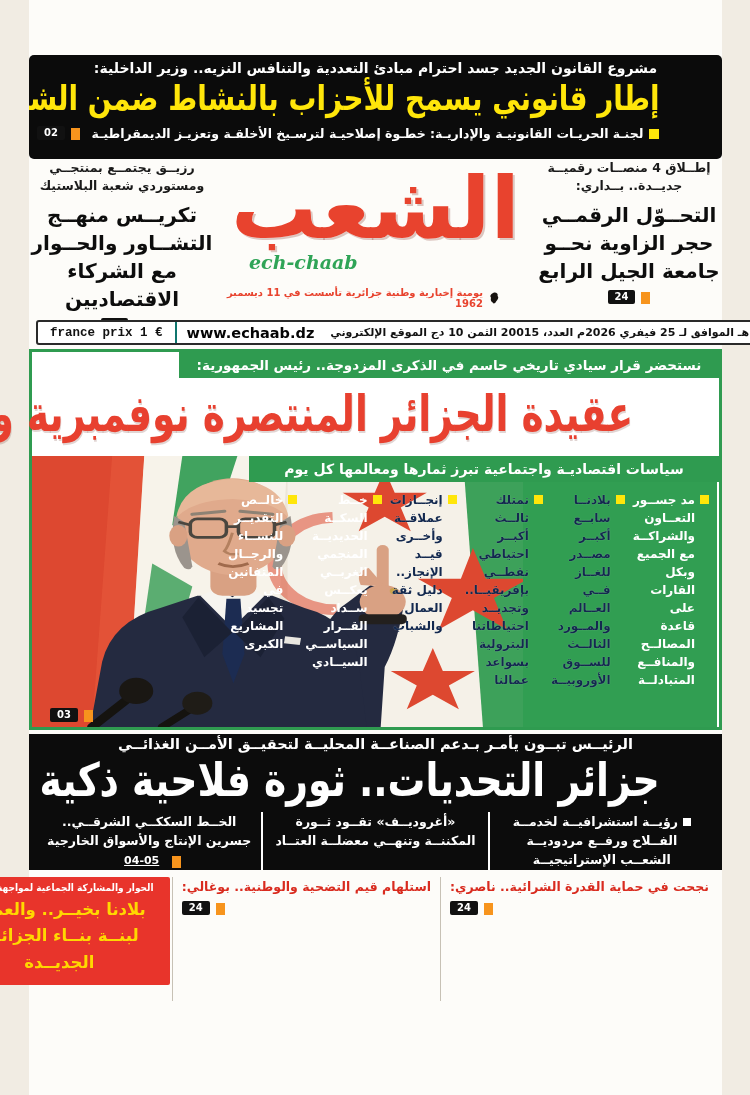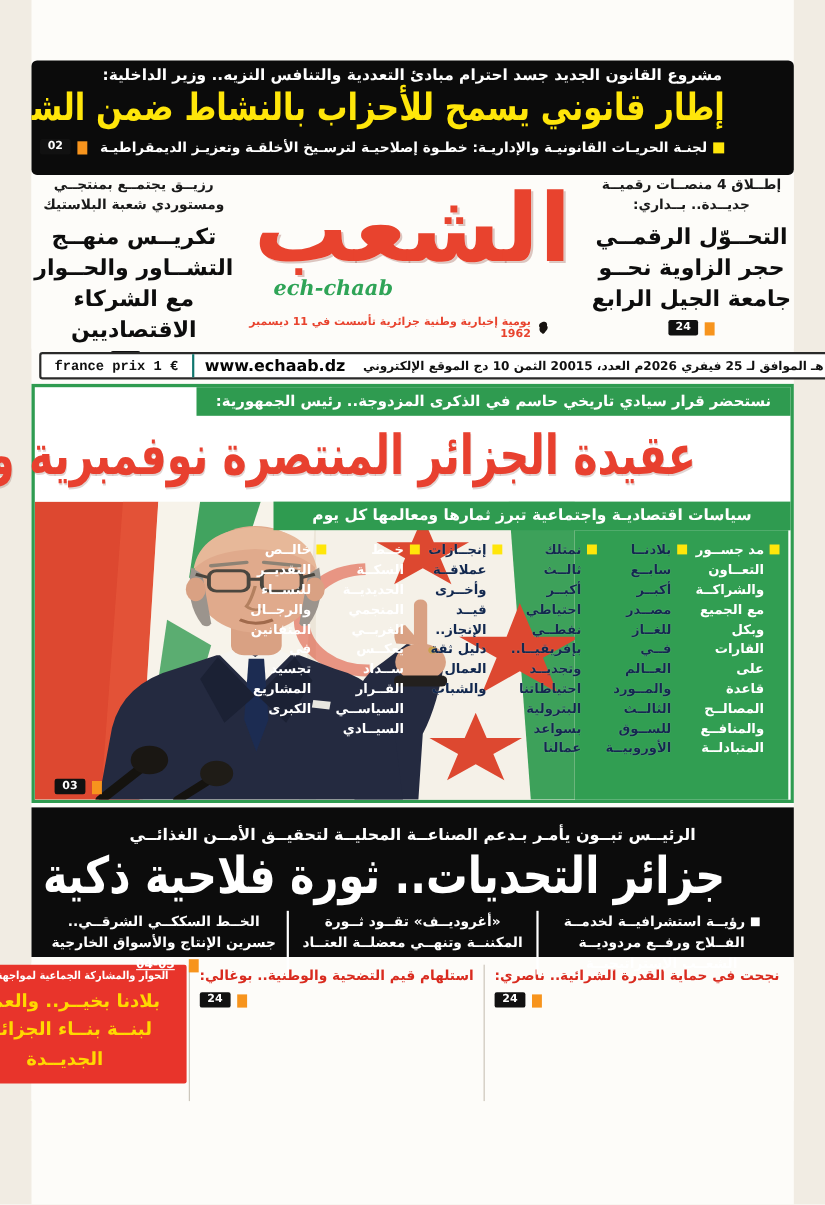--- a/index.html
+++ b/index.html
@@ -82,21 +82,21 @@
   .highlights {
     position: absolute; right: 0; top: 26px; bottom: 0; width: 196px;
     background: #319e52; border-right: 2px solid #ffffff;
     padding: 9px 8px; display: flex; gap: 8px; direction: rtl;
   }
   .hl-item { display: flex; gap: 5px; font-size: 12px; font-weight: bold; line-height: 1.5; text-align: right; }
   .hl-item .ysq { margin-top: 4px; width: 9px; height: 9px; }
   .hl-item[data-tone="light"] .hl-text { color: #ffffff; }
   .hl-item[data-tone="dark"]  .hl-text { color: #13294f; text-shadow: 0 0 1px rgba(255,255,255,0.45); }
   
-  .black-band { margin-top: 4px; height: 136px; background: #0c0c0c; color: #fff; padding-top: 18px; }
+  .black-band { margin-top: 4px; height: 136px; background: #0c0c0c; color: #fff; padding-top: 2px; }
   .bb-kicker { text-align: center; font-size: 14.5px; font-weight: bold; white-space: nowrap; }
   .bb-headline {
     display: block; text-align: center; white-space: nowrap;
     font-size: 46px; font-weight: bold; color: #fff; line-height: 1.25;
     transform: scaleX(0.82); transform-origin: 50% 50%;
   }
   .bb-teasers { display: flex; direction: rtl; margin-top: 2px; padding: 0 8px; }
   .bb-teaser { flex: 1; padding: 0 10px; font-size: 12.5px; font-weight: bold; line-height: 1.55; text-align: center; position: relative; }
   .bb-teaser + .bb-teaser { border-right: 2px solid #fff; }
   .wsq { display: inline-block; width: 8px; height: 8px; background: #fff; margin-left: 5px; }

